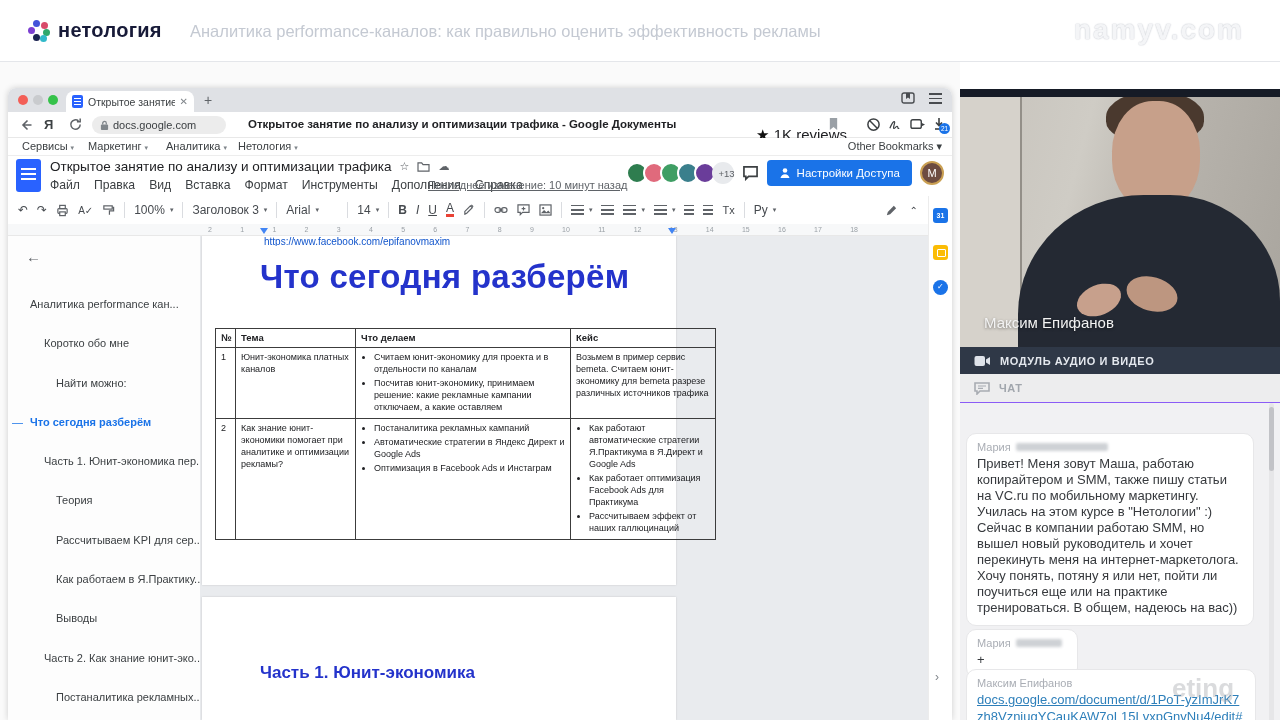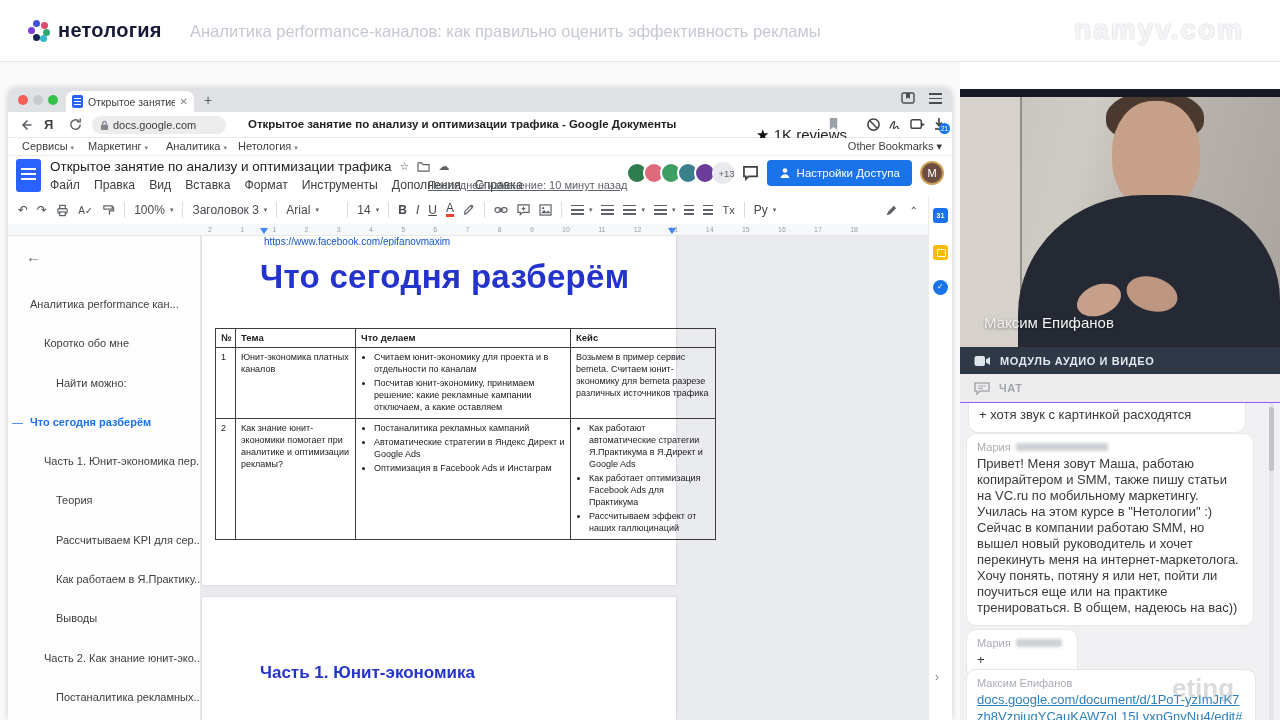--- a/index.html
+++ b/index.html
@@ -500,23 +500,20 @@
     </div>
     <div class="chat-bar">
       <svg width="16" height="13" viewBox="0 0 16 13">
           <path d="M1 1h14v8H6l-3 3V9H1z" fill="none" stroke="#a8acb2" stroke-width="1.6"></path>
           <path d="M4 4h8M4 6.3h5" stroke="#a8acb2" stroke-width="1.2"></path>
         </svg>
       <span>ЧАТ</span>
     </div>
 
     <div class="chat">
-      <div class="card card1">
-        <div class="msg">+ хотя звук с картинкой расходятся</div>
-      </div>
       <div class="card card2">
         <div class="author">
             <span>Мария</span>
             <span class="blur-bar" style="width:92px"></span>
           </div>
         <div class="msg">Привет! Меня зовут Маша, работаю копирайтером и SMM, также пишу статьи на VC.ru по мобильному маркетингу. Училась на этом курсе в "Нетологии" :) Сейчас в компании работаю SMM, но вышел новый руководитель и хочет перекинуть меня на интернет-маркетолога. Хочу понять, потяну я или нет, пойти ли поучиться еще или на практике тренироваться. В общем, надеюсь на вас))</div>
       </div>
       <div class="card card3">
         <div class="author">
             <span>Мария</span>

